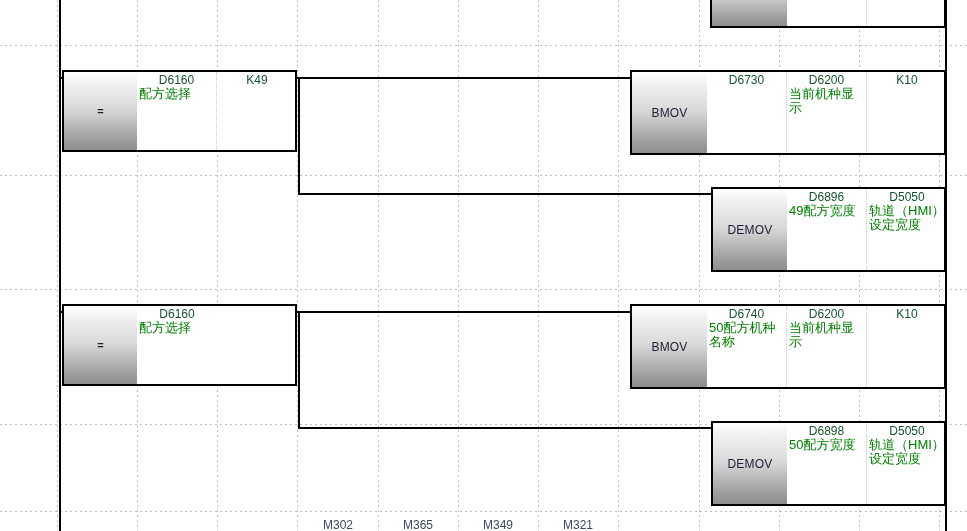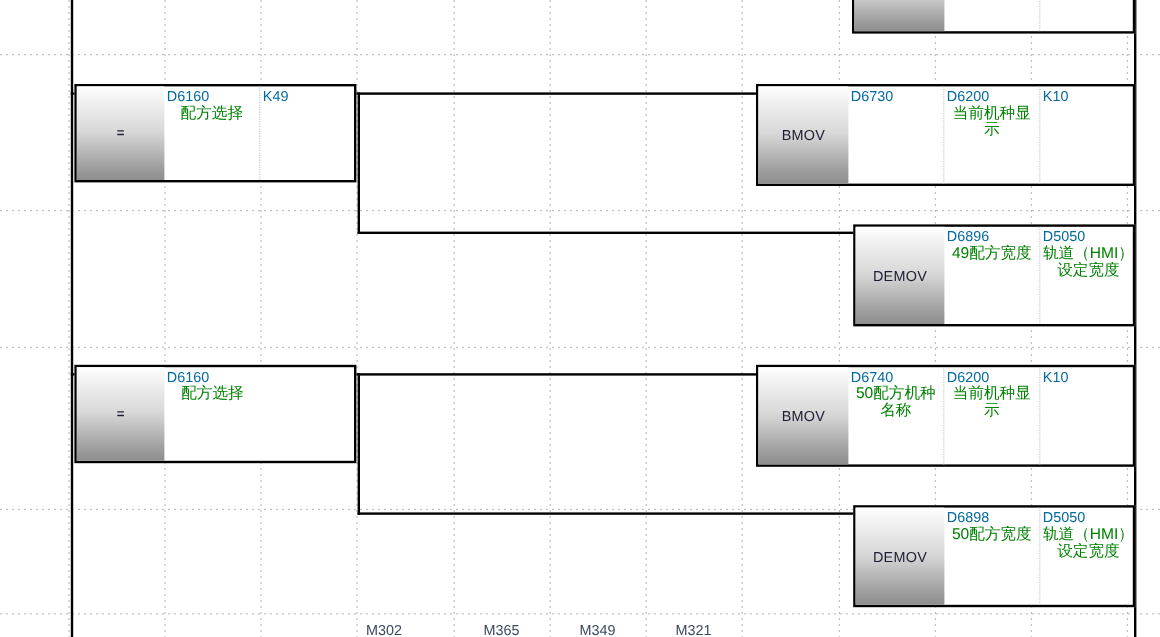--- a/index.html
+++ b/index.html
@@ -97,28 +97,29 @@
   .cell {
     box-sizing: border-box;
     flex: 0 0 80px;
     border-right: 1px dotted #c9c9c9;
     padding: 1px 2px 0 2px;
     overflow: hidden;
   }
   .cell:last-child { border-right: none; }
   .cell-dev {
     display: block;
+    text-align: center;
     font-size: 12px;
     line-height: 14px;
-    color: #0369a1;
+    color: #14532d;
     white-space: nowrap;
   }
   .cell-cmt {
     display: block;
-    text-align: center;
+    text-align: left;
     font-size: 13px;
     line-height: 14px;
     color: #008000;
     word-break: break-all;
   }
 
   
   .m-label {
     position: absolute;
     width: 80px;
@@ -264,18 +265,18 @@
         <span class="cell-dev">D6898</span>
         <span class="cell-cmt">50配方宽度</span>
       </div>
       <div class="cell">
         <span class="cell-dev">D5050</span>
         <span class="cell-cmt">轨道（HMI）设定宽度</span>
       </div>
     </div>
   </div>
 
-  <div class="m-label" style="left:280px; top:518px">M302</div>
+  <div class="m-label" style="left:298px; top:518px">M302</div>
   <div class="m-label" style="left:378px; top:518px">M365</div>
   <div class="m-label" style="left:458px; top:518px">M349</div>
   <div class="m-label" style="left:538px; top:518px">M321</div>
 
 </div>
 
 </body></html>

